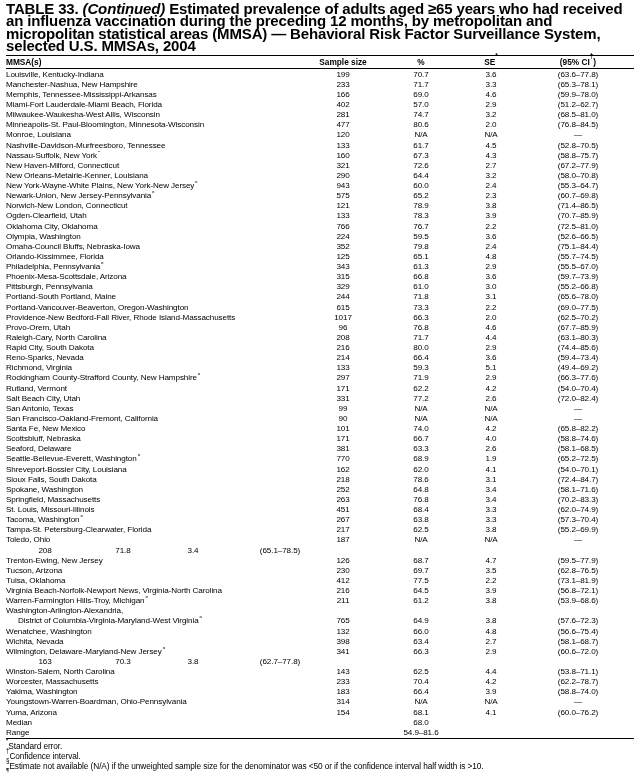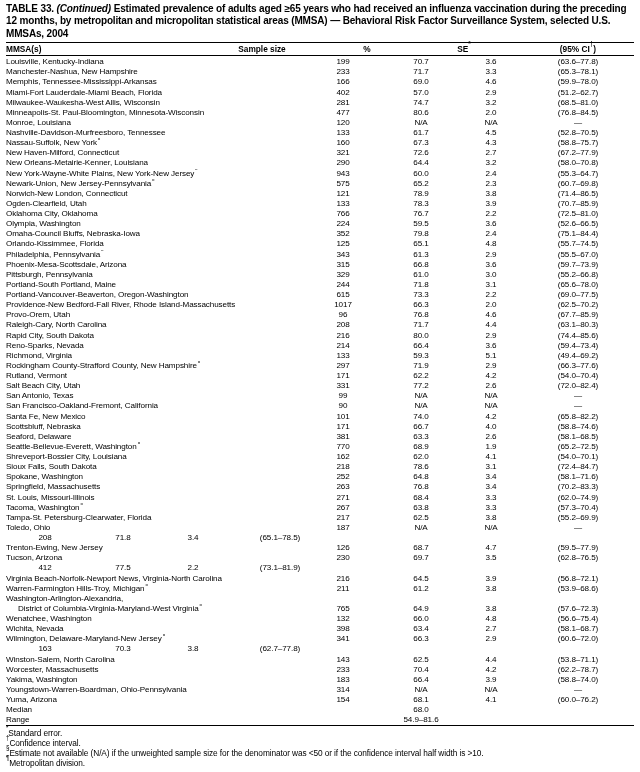--- a/index.html
+++ b/index.html
@@ -7,31 +7,31 @@
     width: 640px; height: 772px; overflow: hidden;
     font-family: "Liberation Sans", sans-serif;
     color: #000;
     -webkit-font-smoothing: antialiased;
   }
   .page { padding: 3px 6px 0 6px; }
   .b { font-weight: bold; }
   .i { font-style: italic; }
 
   .title {
-    font-size: 10px; font-weight: bold; line-height: 12.4px;
+    font-size: 15px; font-weight: bold; line-height: 12.4px;
     letter-spacing: -0.15px; color: #000;
   }
 
   .rule { border-top: 1px solid #000; height: 0; }
   .rule-top { margin-top: 2px; }
   .rule-mid { margin-bottom: 1px; }
   .rule-bot { margin-top: 0px; margin-bottom: 2px; }
 
   .row { display: flex; align-items: baseline; }
-  .hdr { font-size: 8.3px; font-weight: bold; line-height: 12px; gap: 27px; }
+  .hdr { font-size: 8.3px; font-weight: bold; line-height: 12px; }
 
   .c-name { flex: 1 1 auto; min-width: 0; white-space: nowrap; overflow: hidden; }
   .c-n   { width: 78px;  text-align: center; flex: 0 0 auto; }
   .c-pct { width: 78px;  text-align: center; flex: 0 0 auto; }
   .c-se  { width: 62px;  text-align: center; flex: 0 0 auto; }
   .c-ci  { width: 112px; text-align: center; flex: 0 0 auto; }
 
   .tbody .row { font-size: 8.1px; line-height: 10.13px; letter-spacing: -0.1px; }
   .tbody .row .indent { padding-left: 12px; display: inline-block; }
 
@@ -412,21 +412,21 @@
   <div class="row">
     <span class="c-name"><span class="nm">Springfield, Massachusetts</span><sup class="sup"></sup></span>
     <span class="c-n">263</span>
     <span class="c-pct">76.8</span>
     <span class="c-se">3.4</span>
     <span class="c-ci">(70.2–83.3)</span>
   </div>
 
   <div class="row">
     <span class="c-name"><span class="nm">St. Louis, Missouri-Illinois</span><sup class="sup"></sup></span>
-    <span class="c-n">271</span>
+    <span class="c-n">451</span>
     <span class="c-pct">68.4</span>
     <span class="c-se">3.3</span>
     <span class="c-ci">(62.0–74.9)</span>
   </div>
 
   <div class="row">
     <span class="c-name"><span class="nm">Tacoma, Washington</span><sup class="sup">¶</sup></span>
     <span class="c-n">267</span>
     <span class="c-pct">63.8</span>
     <span class="c-se">3.3</span>
@@ -466,20 +466,21 @@
 
   <div class="row">
     <span class="c-name"><span class="nm">Tucson, Arizona</span><sup class="sup"></sup></span>
     <span class="c-n">230</span>
     <span class="c-pct">69.7</span>
     <span class="c-se">3.5</span>
     <span class="c-ci">(62.8–76.5)</span>
   </div>
 
   <div class="row">
+    <span class="c-name"><span class="nm">Tulsa, Oklahoma</span><sup class="sup"></sup></span>
     <span class="c-n">412</span>
     <span class="c-pct">77.5</span>
     <span class="c-se">2.2</span>
     <span class="c-ci">(73.1–81.9)</span>
   </div>
 
   <div class="row">
     <span class="c-name"><span class="nm">Virginia Beach-Norfolk-Newport News, Virginia-North Carolina</span><sup class="sup"></sup></span>
     <span class="c-n">216</span>
     <span class="c-pct">64.5</span>

